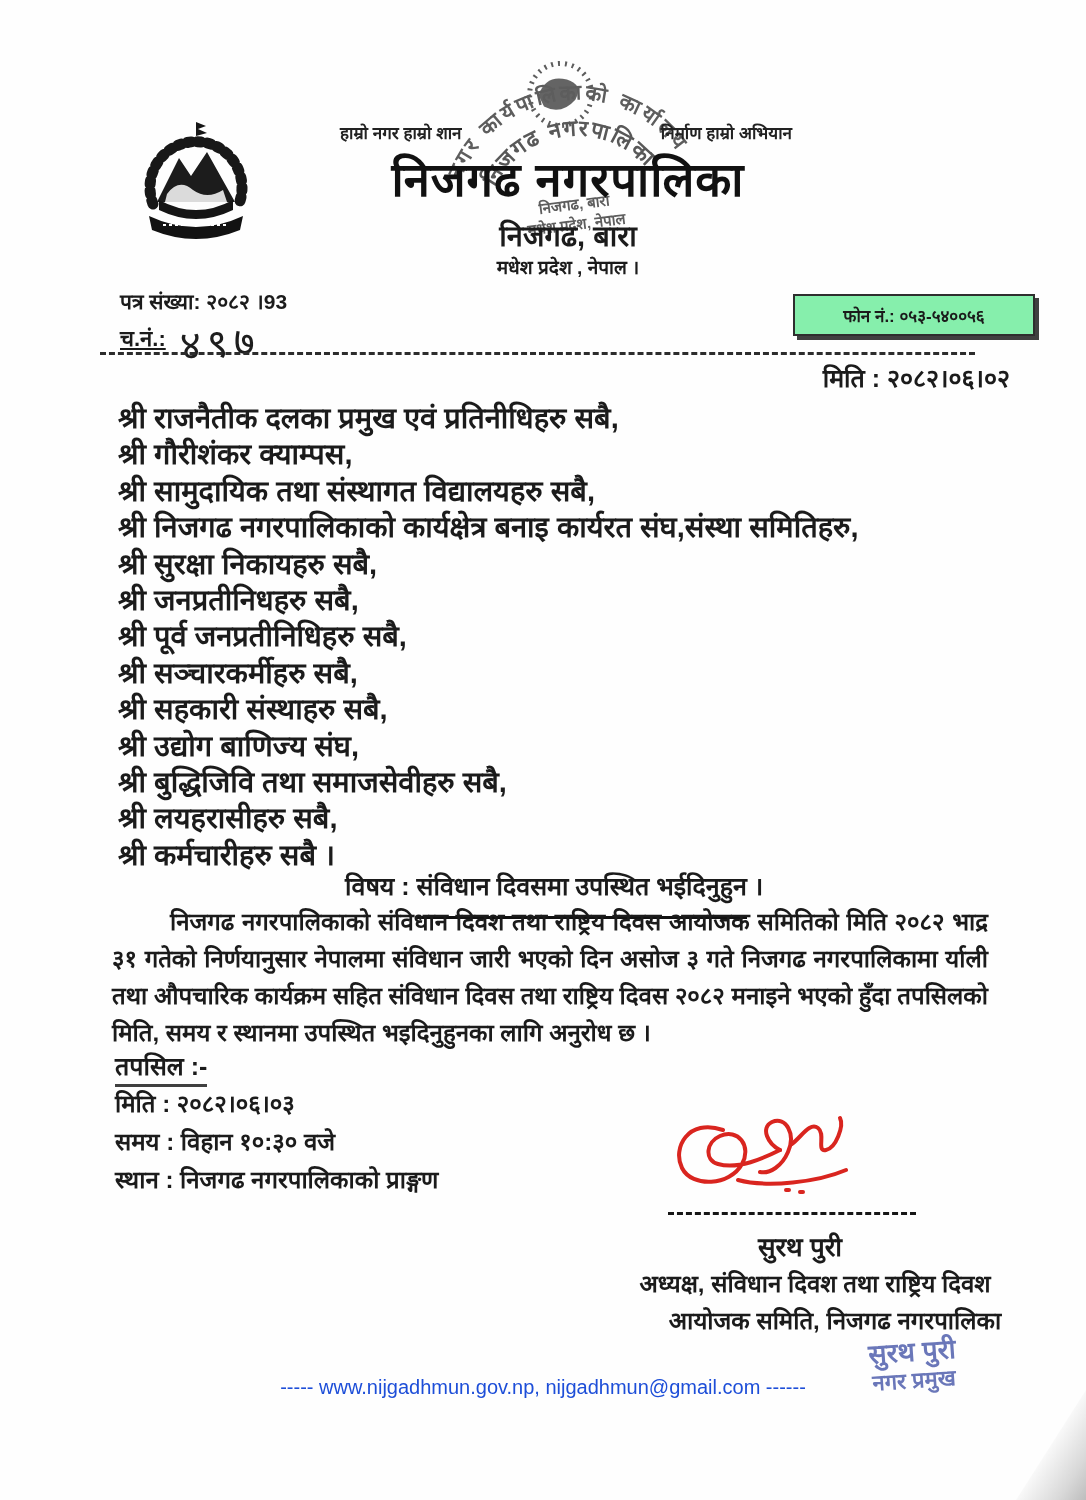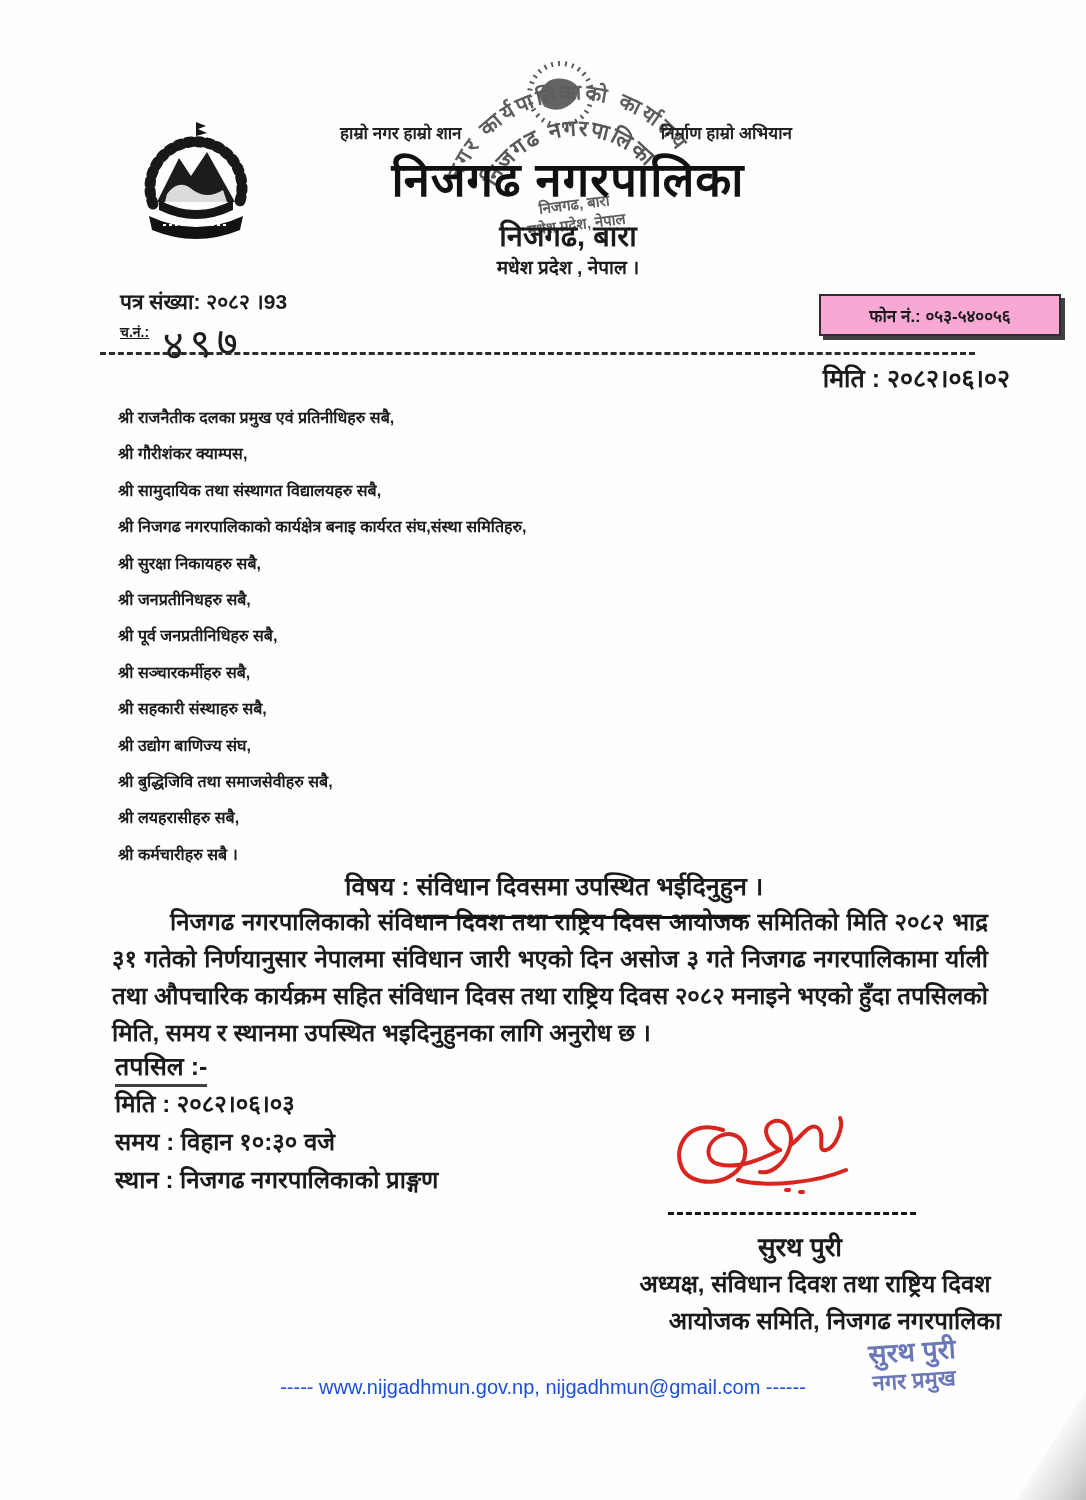--- a/index.html
+++ b/index.html
@@ -14,30 +14,30 @@
   .tagline{left:340px;top:121px;width:452px;display:flex;justify-content:space-between;
     font-size:17px;font-weight:700;color:#222;}
   .main-title{left:48px;top:146px;width:1040px;text-align:center;
     font-size:47px;font-weight:800;letter-spacing:1px;color:#111;}
   .sub1{left:48px;top:215px;width:1040px;text-align:center;font-size:29px;font-weight:800;}
   .sub2{left:48px;top:254px;width:1040px;text-align:center;font-size:19px;font-weight:700;}
   .stamp-header{left:418px;top:52px;width:300px;height:205px;transform:rotate(-7deg);opacity:.82;}
   
   .letter-no{left:120px;top:287px;font-size:21px;font-weight:700;}
   .ref-row{left:120px;top:314px;display:flex;align-items:flex-start;}
-  .ref-label{font-size:14px;font-weight:700;margin-top:8px;text-decoration:underline;}
+  .ref-label{font-size:22px;font-weight:700;margin-top:8px;text-decoration:underline;}
   .ref-value{font-size:40px;font-weight:400;margin-left:14px;transform:rotate(-4deg);
     letter-spacing:6px;color:#1d1d1d;}
-  .phone-box{left:819px;top:294px;width:238px;height:38px;border:2px solid #2e2e2e;
+  .phone-box{left:793px;top:294px;width:238px;height:38px;border:2px solid #2e2e2e;
     box-shadow:4px 4px 0 #404040;display:flex;align-items:center;justify-content:center;
-    font-size:17px;font-weight:700;background:#f9a8d4;}
+    font-size:17px;font-weight:700;background:#86efac;}
   .sep{left:100px;top:352px;width:875px;height:0;border-top:3px dashed #2c2c2c;}
   .date-line{right:76px;top:360px;font-size:25px;font-weight:700;}
   
-  .recipients{left:118px;top:400px;font-size:16px;font-weight:700;line-height:36.4px;}
+  .recipients{left:118px;top:400px;font-size:29px;font-weight:700;line-height:36.4px;}
   
   .subject{left:345px;top:868px;font-size:25px;font-weight:800;white-space:nowrap;}
   .subject .u{border-bottom:3px solid #111;padding-bottom:16px;text-align:right;}
   
   .body-par{left:112px;top:903px;width:876px;font-size:24px;font-weight:600;
     line-height:37px;text-align:justify;text-indent:58px;}
   
   .details-heading{left:115px;top:1048px;font-size:25px;font-weight:700;
     border-bottom:3px solid #404040;padding-bottom:2px;}
   .detail-row{left:115px;font-size:24px;font-weight:600;}

